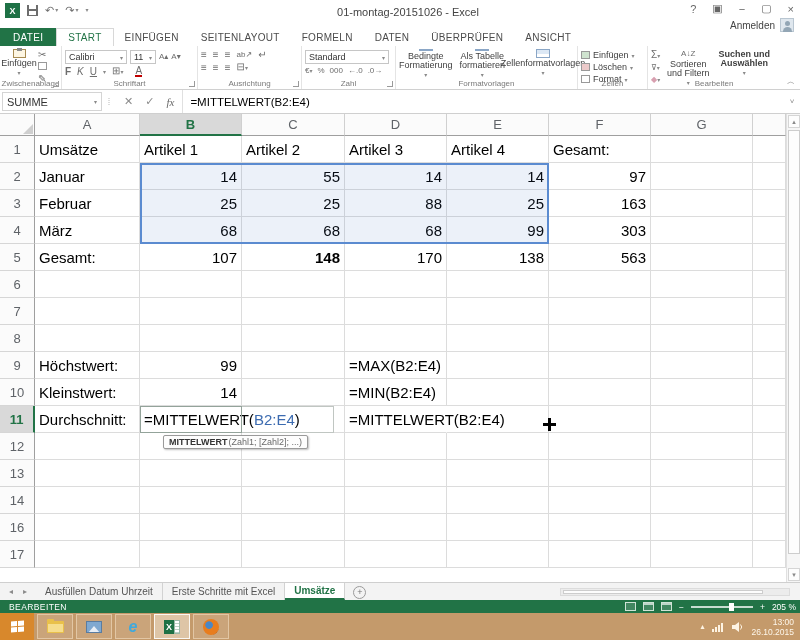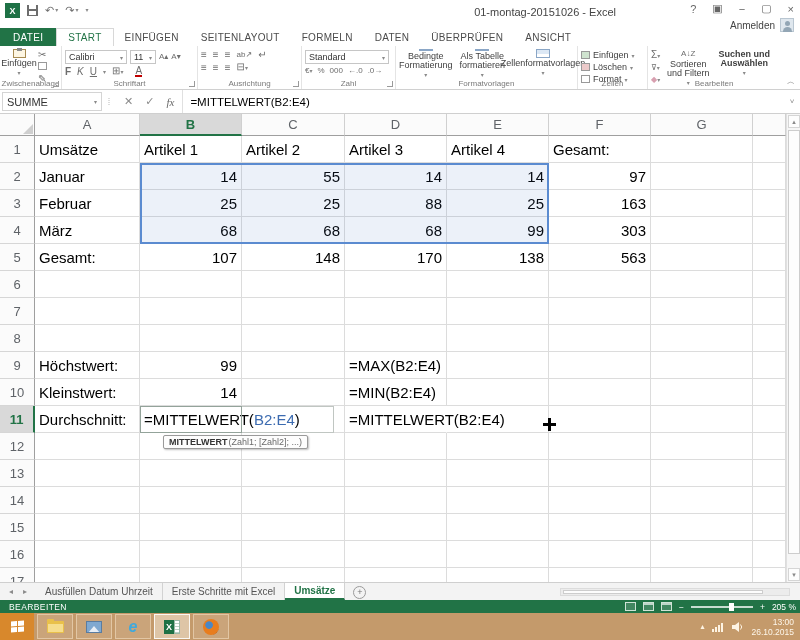--- a/index.html
+++ b/index.html
@@ -9,21 +9,21 @@
 
   
   .titlebar { position:absolute; top:0; left:0; right:0; height:28px; background:#fff; }
   .qat { position:absolute; left:5px; top:3px; display:flex; align-items:center; gap:7px; }
   .xl-logo { width:15px; height:15px; background:#1e7145; color:#fff; font-size:9px; font-weight:bold; display:flex; align-items:center; justify-content:center; }
   .icon-save { width:11px; height:11px; background:#6d6d6d; position:relative; }
   .icon-save:before { content:""; position:absolute; left:2px; top:0; width:7px; height:4px; background:#fff; }
   .icon-save:after { content:""; position:absolute; left:2px; bottom:1px; width:7px; height:4px; background:#fff; }
   .qbtn { color:#6f6f6f; font-size:11px; line-height:11px; display:flex; align-items:flex-end; gap:1px; }
   .qbtn .dd { font-size:6px; color:#8a8a8a; }
-  .win-title { position:absolute; left:200px; right:184px; top:6px; text-align:right; font-size:11px; color:#444; white-space:nowrap; }
+  .win-title { position:absolute; left:200px; right:184px; top:6px; text-align:center; font-size:11px; color:#444; white-space:nowrap; }
   .winbtns { position:absolute; right:6px; top:2px; display:flex; gap:16px; color:#666; font-size:11px; align-items:center; }
   .winbtns span { display:inline-block; }
 
   
   .tabrow { position:absolute; top:28px; left:0; right:0; height:18px; background:#fff; display:flex; align-items:stretch; font-size:10px; }
   .tab { padding:0 11px; display:flex; align-items:center; color:#4b4b4b; letter-spacing:.3px; }
   .tab.file { background:#217346; color:#fff; padding:0 13px; }
   .tab.active { color:#217346; background:#fff; border:1px solid #d8d8d8; border-bottom:none; }
   .signin { position:absolute; right:6px; top:-10px; display:flex; align-items:center; gap:5px; font-size:10px; color:#444; }
   .avatar { width:14px; height:14px; background:#dfe7ee; border:1px solid #b9c6d1; position:relative; }
@@ -400,21 +400,21 @@
           <div class="cell num" style="width: 102px;">68</div>
           <div class="cell num" style="width: 102px;">99</div>
           <div class="cell num" style="width: 102px;">303</div>
           <div class="cell" style="width: 102px;"></div>
           <div class="cell" style="width: 33px;"></div>
         </div>
         <div class="grid-row">
           <div class="rowh">5</div>
           <div class="cell" style="width: 105px;">Gesamt:</div>
           <div class="cell num" style="width: 102px;">107</div>
-          <div class="cell num" style="width: 103px;">148</div>
+          <div class="cell num" style="width: 103px; font-weight: bold;">148</div>
           <div class="cell num" style="width: 102px;">170</div>
           <div class="cell num" style="width: 102px;">138</div>
           <div class="cell num" style="width: 102px;">563</div>
           <div class="cell" style="width: 102px;"></div>
           <div class="cell" style="width: 33px;"></div>
         </div>
         <div class="grid-row">
           <div class="rowh">6</div>
           <div class="cell" style="width: 105px;"></div>
           <div class="cell" style="width: 102px;"></div>
@@ -497,31 +497,20 @@
           <div class="cell" style="width: 102px;"></div>
           <div class="cell" style="width: 103px;"></div>
           <div class="cell" style="width: 102px;"></div>
           <div class="cell" style="width: 102px;"></div>
           <div class="cell" style="width: 102px;"></div>
           <div class="cell" style="width: 102px;"></div>
           <div class="cell" style="width: 33px;"></div>
         </div>
         <div class="grid-row">
           <div class="rowh">14</div>
-          <div class="cell" style="width: 105px;"></div>
-          <div class="cell" style="width: 102px;"></div>
-          <div class="cell" style="width: 103px;"></div>
-          <div class="cell" style="width: 102px;"></div>
-          <div class="cell" style="width: 102px;"></div>
-          <div class="cell" style="width: 102px;"></div>
-          <div class="cell" style="width: 102px;"></div>
-          <div class="cell" style="width: 33px;"></div>
-        </div>
-        <div class="grid-row">
-          <div class="rowh">15</div>
           <div class="cell" style="width: 105px;"></div>
           <div class="cell" style="width: 102px;"></div>
           <div class="cell" style="width: 103px;"></div>
           <div class="cell" style="width: 102px;"></div>
           <div class="cell" style="width: 102px;"></div>
           <div class="cell" style="width: 102px;"></div>
           <div class="cell" style="width: 102px;"></div>
           <div class="cell" style="width: 33px;"></div>
         </div>
         <div class="grid-row">

